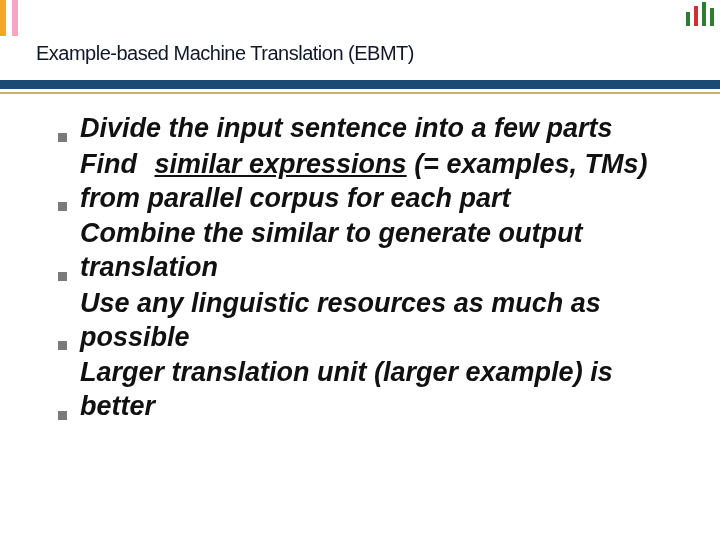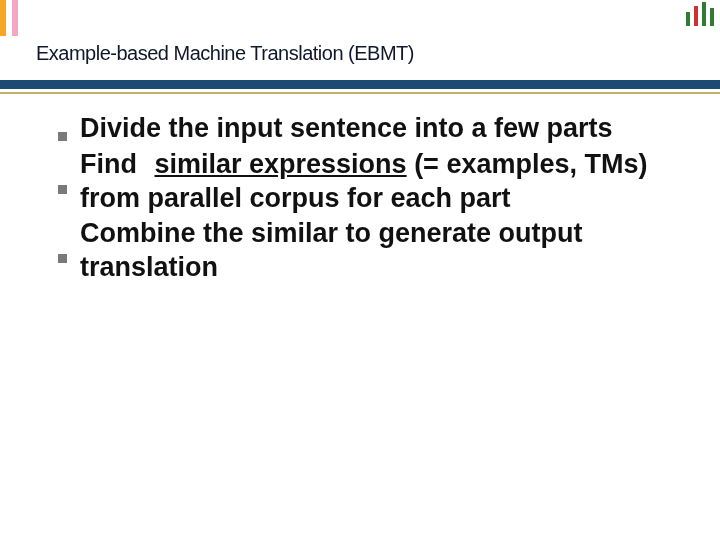--- a/index.html
+++ b/index.html
@@ -53,22 +53,23 @@
   .rule-main { height: 9px; background: #1b4b73; }
   .rule-thin { height: 2px; background: #c9b06a; margin-top: 3px; }
   .content {
     position: absolute;
     top: 112px;
     left: 44px;
     right: 32px;
   }
   .item {
     display: flex;
-    align-items: center;
+    align-items: flex-end;
     margin-bottom: 2px;
+    font-style: italic;
   }
   .bullet-box {
     flex: 0 0 36px;
     padding-top: 14px;
     text-align: center;
   }
   .bullet-glyph {
     display: inline-block;
     width: 9px; height: 9px;
     background: #7a7a7a;
@@ -117,15 +118,23 @@
         <div class="item-text">Divide the input sentence into a few parts</div>
       </div>
       <div class="item">
         <div class="bullet-box"><span class="bullet-glyph"></span></div>
         <div class="item-text">Find <span class="ul">similar expressions</span> (= examples, TMs) from parallel corpus for each part</div>
       </div>
       <div class="item">
         <div class="bullet-box"><span class="bullet-glyph"></span></div>
         <div class="item-text">Combine the similar to generate output translation</div>
       </div>
+      <div class="item">
+        <div class="bullet-box"><span class="bullet-glyph"></span></div>
+        <div class="item-text">Use any linguistic resources as much as possible</div>
+      </div>
+      <div class="item">
+        <div class="bullet-box"><span class="bullet-glyph"></span></div>
+        <div class="item-text">Larger translation unit (larger example) is better</div>
+      </div>
     </div>
 
 </div>
 
 </body></html>

